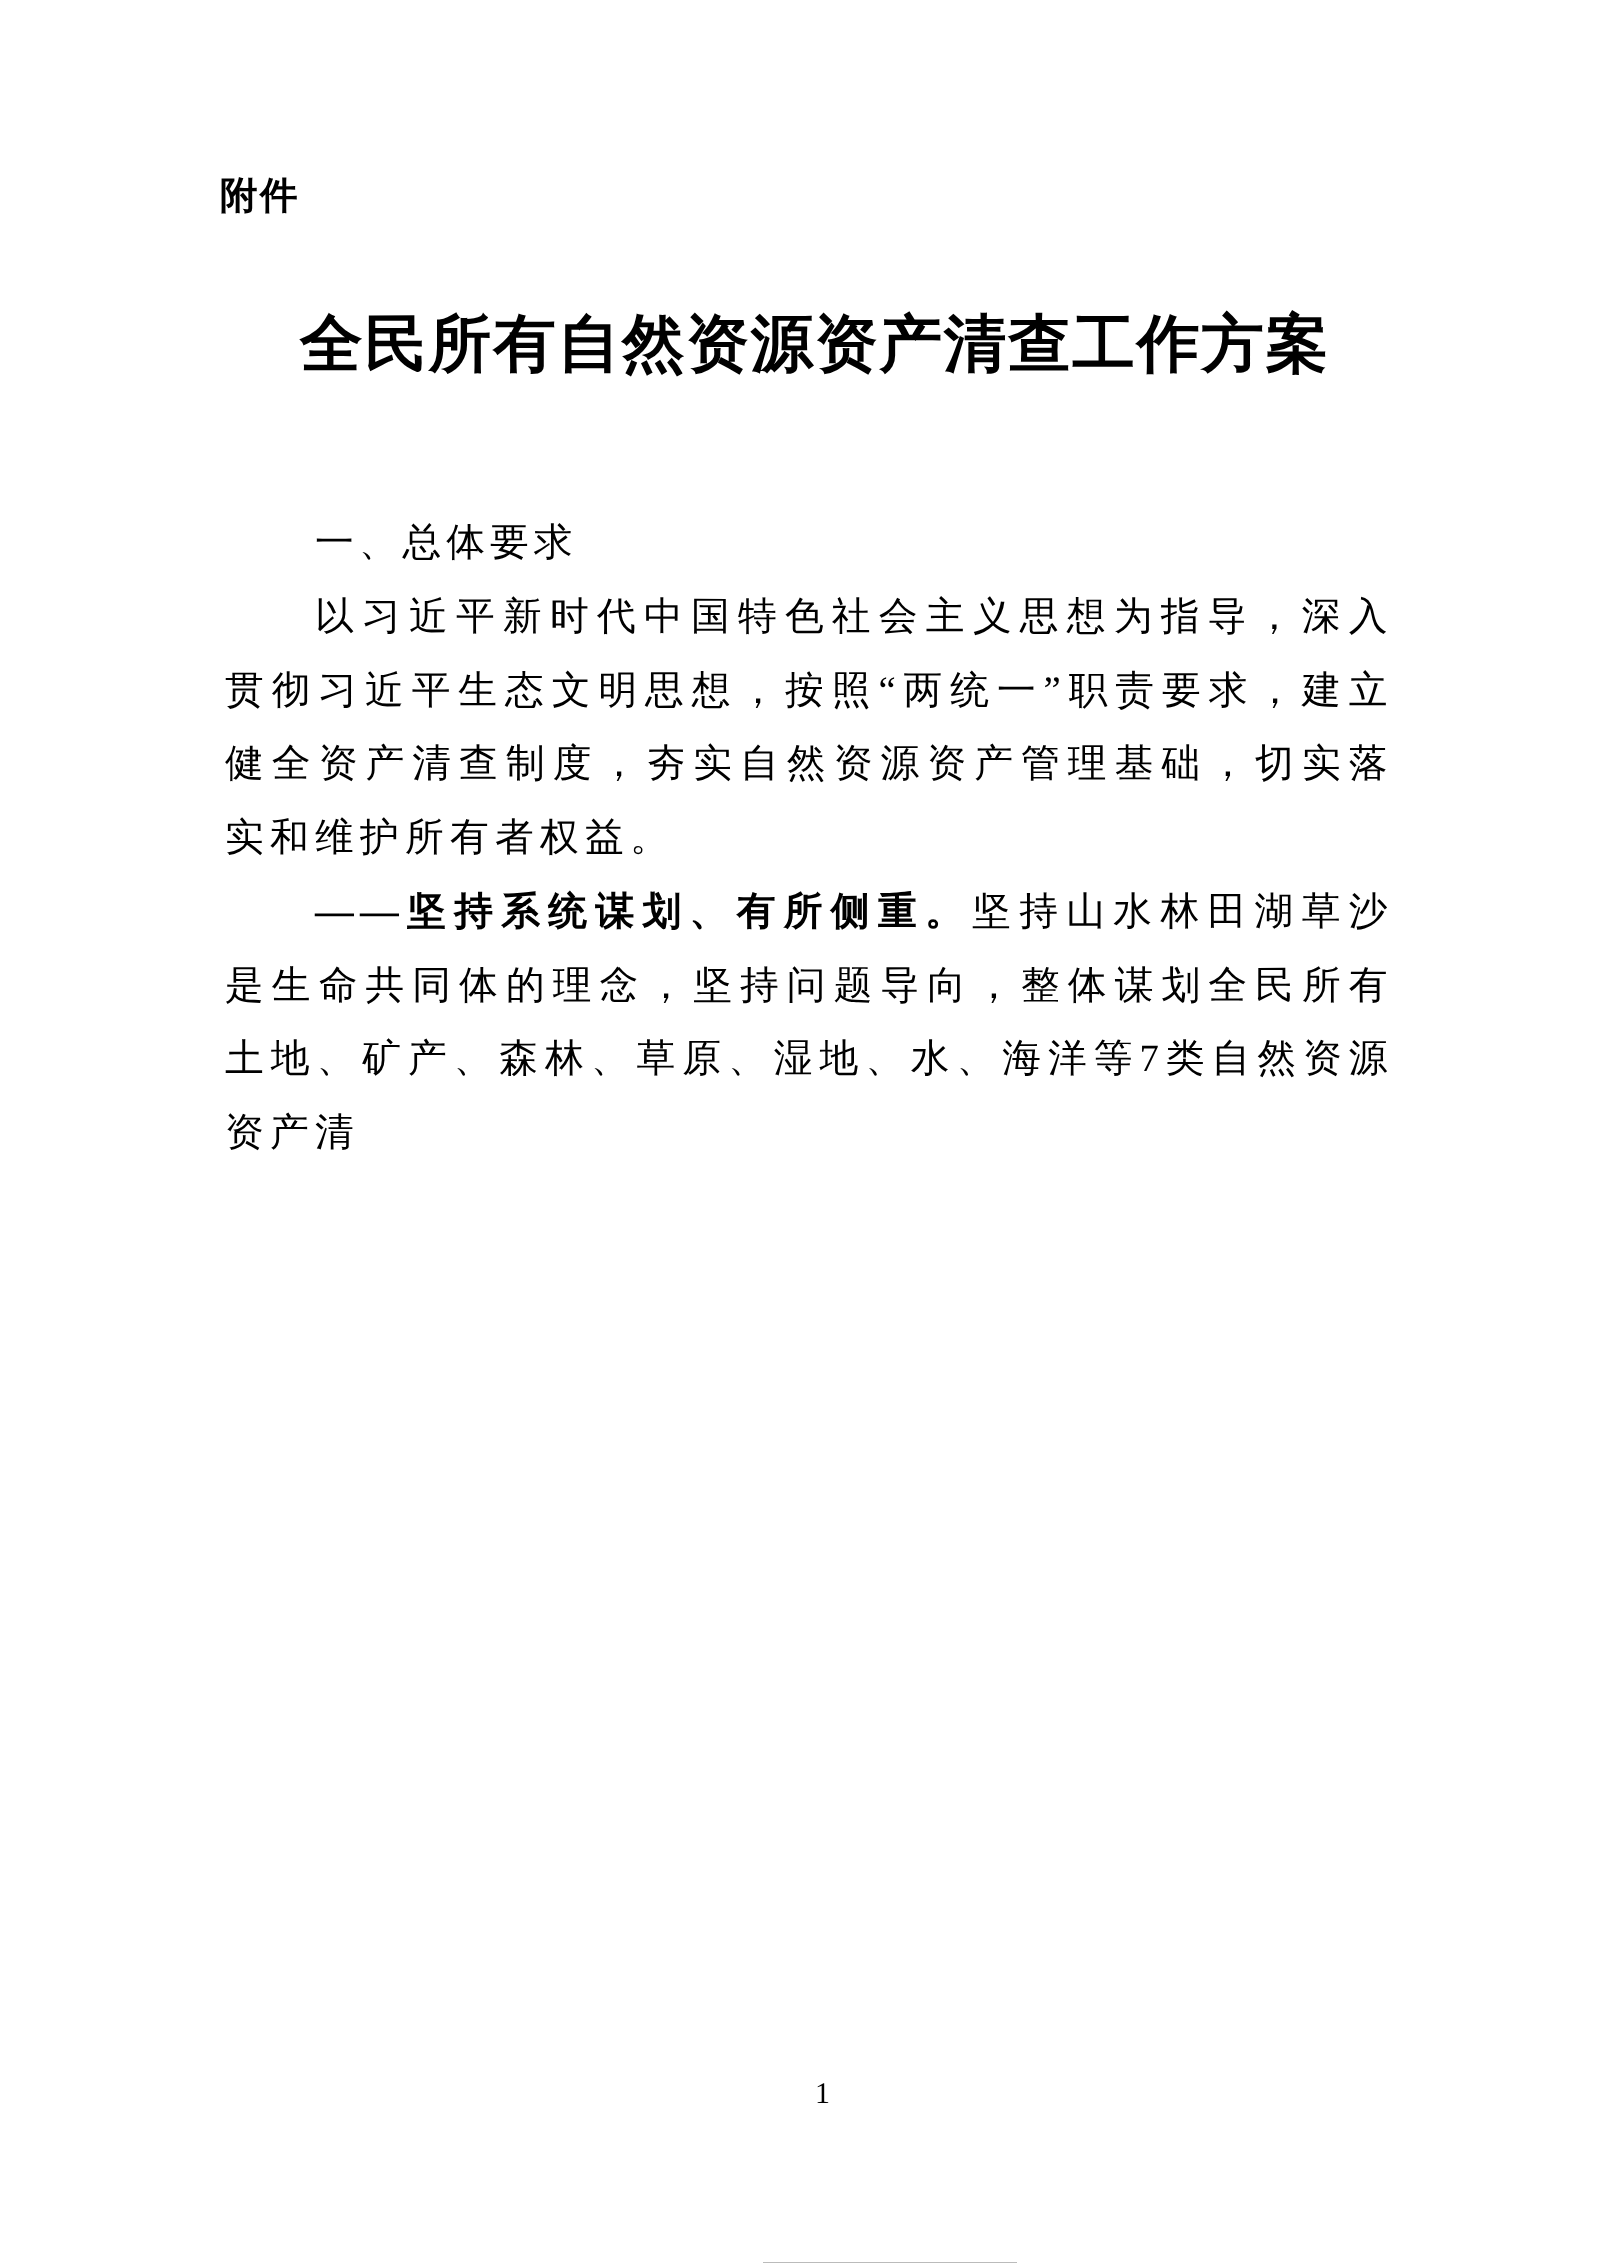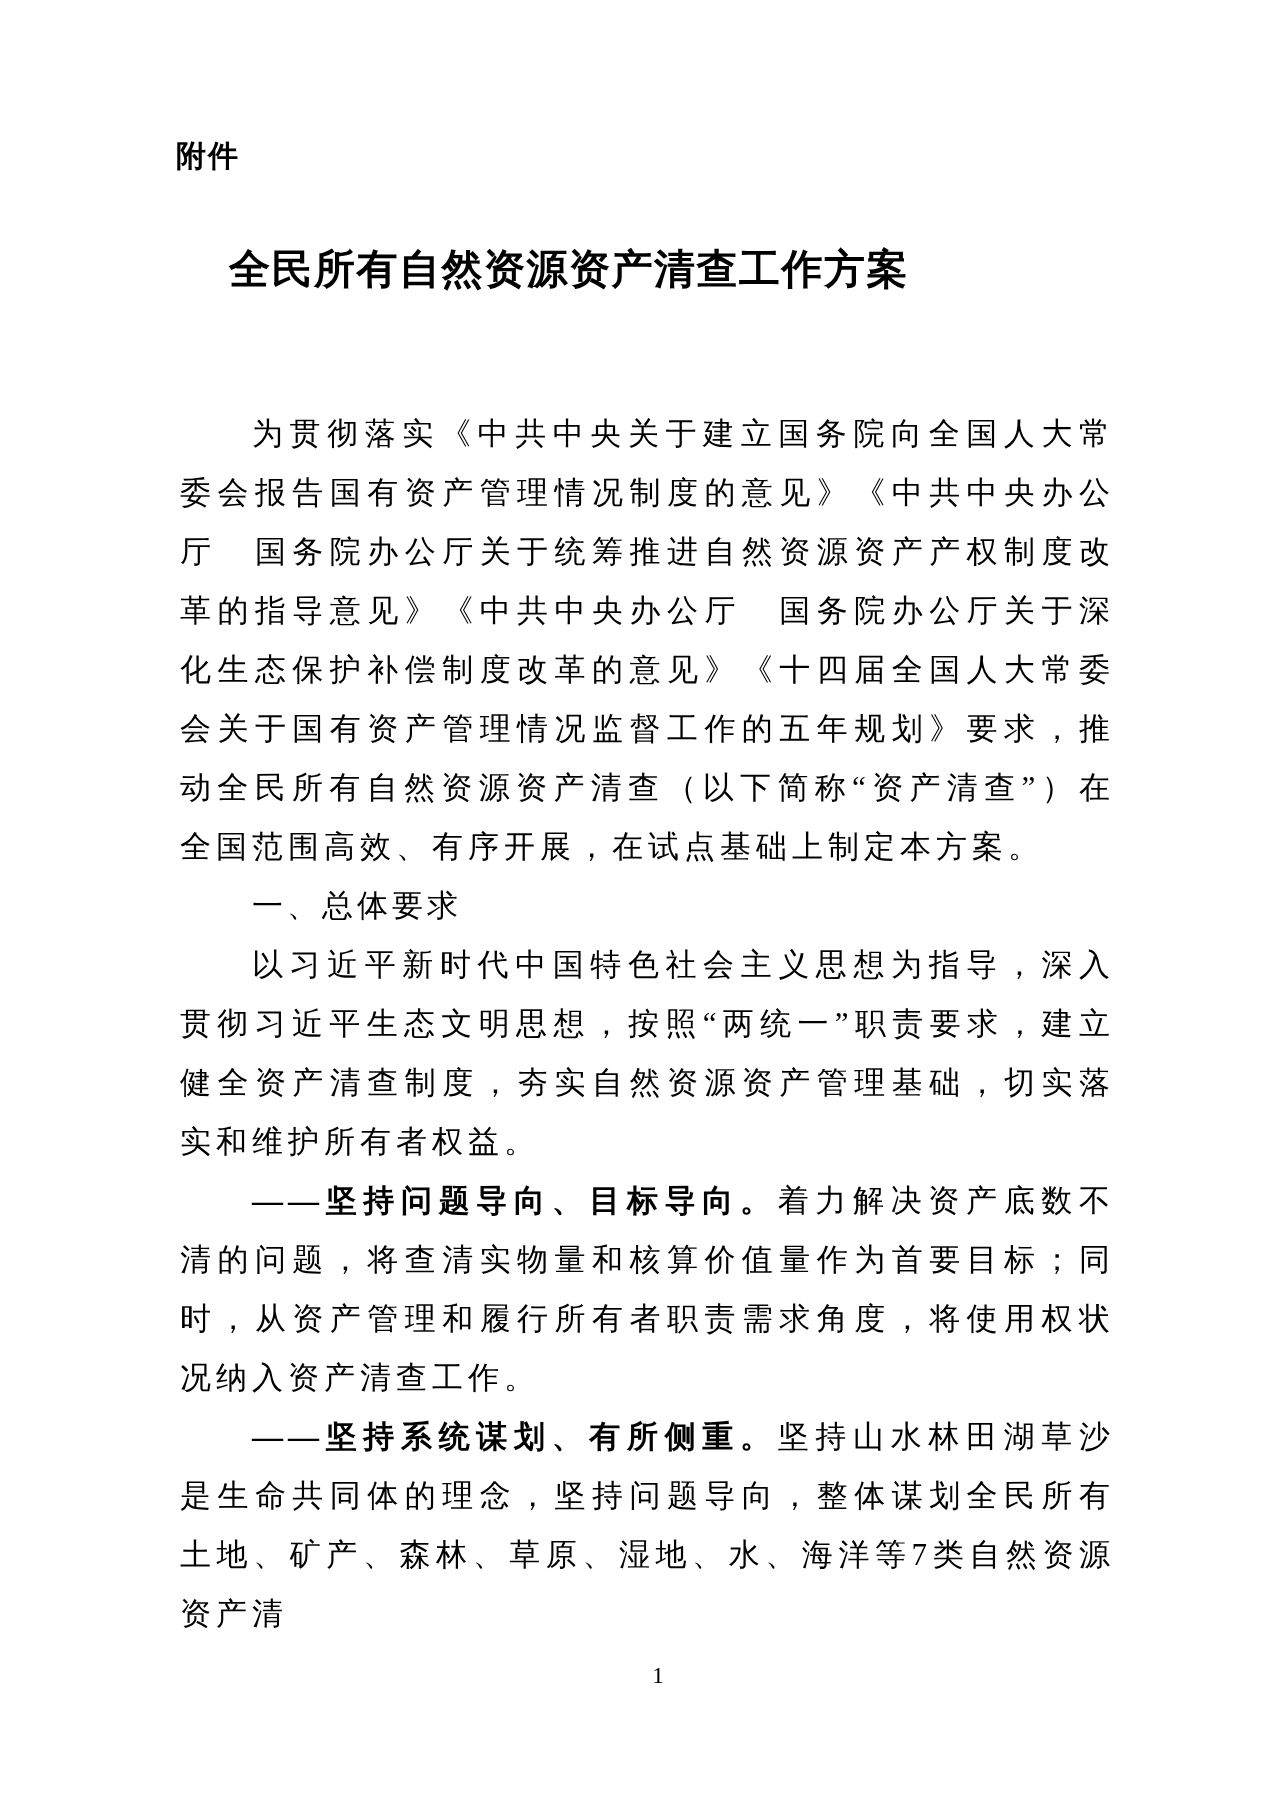--- a/index.html
+++ b/index.html
@@ -14,23 +14,23 @@
   .attachment{
     position:absolute;
     left:176px;top:136px;
     font-size:30px;
     font-family:Liberation Serif, serif;
     font-weight:600;
     letter-spacing:2px;
   }
   .doc-title{
     position:absolute;
-    left:229px;top:242px;
+    left:240px;top:242px;
     margin:0;
-    font-size:41px;
+    font-size:50px;
     font-weight:700;
     letter-spacing:1.5px;
     font-family:"Liberation Serif","DejaVu Serif",serif;
     white-space:nowrap;
     text-align:center;
   }
   .body-text{
     position:absolute;
     left:180px;top:404px;
     width:935px;
@@ -70,27 +70,25 @@
 <body>
 
 <div class="page">
 
   <div class="attachment">附件</div>
 
   <h1 class="doc-title">全民所有自然资源资产清查工作方案</h1>
 
   <div class="body-text">
 
-    <p>为贯彻落实《中共中央关于建立国务院向全国人大常委会报告国有资产管理情况制度的意见》《中共中央办公厅　国务院办公厅关于统筹推进自然资源资产产权制度改革的指导意见》《中共中央办公厅　国务院办公厅关于深化生态保护补偿制度改革的意见》《十四届全国人大常委会关于国有资产管理情况监督工作的五年规划》要求，推动全民所有自然资源资产清查（以下简称“资产清查”）在全国范围高效、有序开展，在试点基础上制定本方案。</p>
 
     <h2 class="section-heading">一、总体要求</h2>
 
     <p>以习近平新时代中国特色社会主义思想为指导，深入贯彻习近平生态文明思想，按照“两统一”职责要求，建立健全资产清查制度，夯实自然资源资产管理基础，切实落实和维护所有者权益。</p>
 
-    <p><span class="bold-lead">——坚持问题导向、目标导向。</span><span>着力解决资产底数不清的问题，将查清实物量和核算价值量作为首要目标；同时，从资产管理和履行所有者职责需求角度，将使用权状况纳入资产清查工作。</span></p>
 
     <p><span class="bold-lead">——坚持系统谋划、有所侧重。</span><span>坚持山水林田湖草沙是生命共同体的理念，坚持问题导向，整体谋划全民所有土地、矿产、森林、草原、湿地、水、海洋等7类自然资源资产清</span></p>
 
   </div>
 
   <div class="page-number">1</div>
 
 </div>
 
 </body></html>

